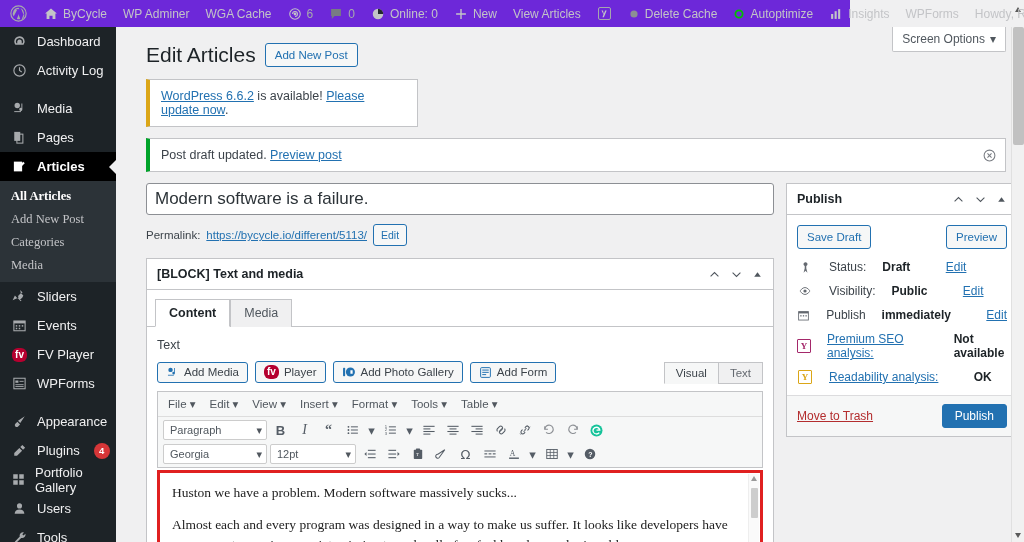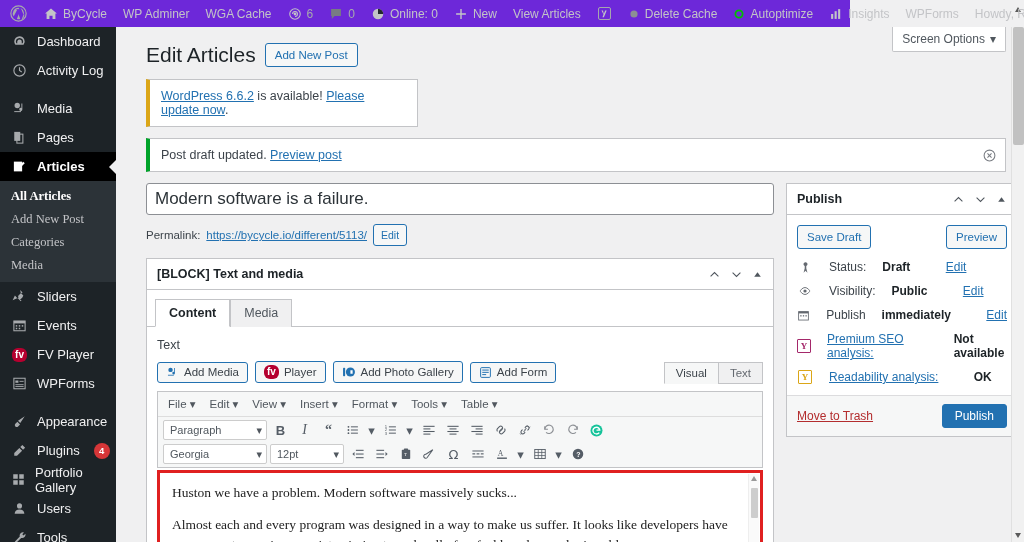--- a/index.html
+++ b/index.html
@@ -792,21 +792,21 @@
                   <path d="M10 4.5a5.5 5.5 0 1 0 4.4 8.8l-1.6-1.1A3.6 3.6 0 1 1 13 8.6h-3v1.7h5.3A5.5 5.5 0 0 0 10 4.5z" fill="#fff"></path>
                 </svg>
             </span>
           </div>
 
           <div class="mce-toolbar">
             <div class="mce-select" style="width:104px">
               <span>Georgia</span>
               <span>▾</span>
             </div>
-            <div class="mce-select" style="width:74px">
+            <div class="mce-select" style="width:86px">
               <span>12pt</span>
               <span>▾</span>
             </div>
             <span class="mce-btn">
               <svg width="14" height="14" viewBox="0 0 20 20">
                   <rect x="7" y="4" width="11" height="1.5" fill="#555d66"></rect>
                   <rect x="7" y="9.3" width="11" height="1.5" fill="#555d66"></rect>
                   <rect x="7" y="14.5" width="11" height="1.5" fill="#555d66"></rect>
                   <path d="M5 7l-3 3 3 3z" fill="#555d66"></path>
                 </svg>

